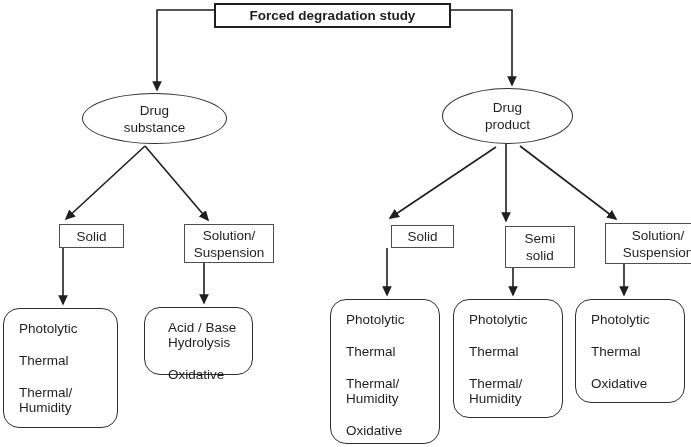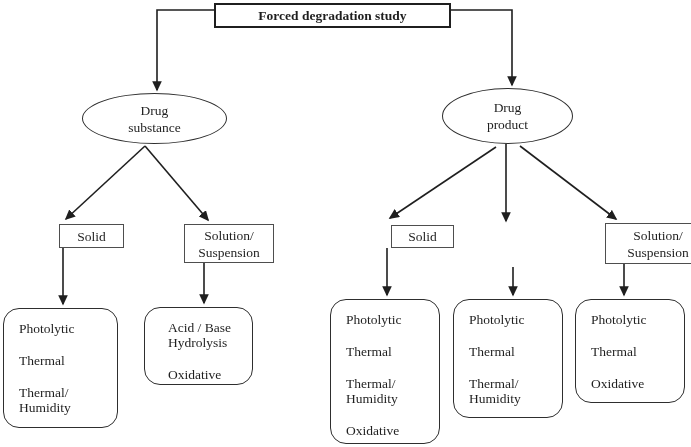--- a/index.html
+++ b/index.html
@@ -1,20 +1,20 @@
 <!DOCTYPE html>
 <html style="--ink: #1f1f1f; --bg: #ffffff;"><head>
 <meta charset="utf-8">
 <style>
   :root { --ink:#1f1f1f; --bg:#ffffff; }
   html,body { margin:0; padding:0; background:#fff; }
   .canvas {
     position:relative; width:691px; height:447px;
     background:var(--bg); color:var(--ink);
-    font-family:Liberation Serif, serif; overflow:hidden;
+    font-family:Liberation Sans, sans-serif; overflow:hidden;
   }
   .wires { position:absolute; left:0; top:0; }
   .wires polyline, .wires line { fill:none; stroke:var(--ink); stroke-width:1.6; }
   .arrow-head { fill:var(--ink); }
 
   .node {
     position:absolute; box-sizing:border-box;
     display:flex; align-items:center; justify-content:center;
     text-align:center; font-size:13.5px; line-height:17px;
     white-space:pre-line; background:var(--bg);
@@ -31,21 +31,21 @@
   .cat.dp-sol   { left:574px; top:223px; width:106px; height:41px; }
 
   .tests {
     position:absolute; box-sizing:border-box;
     border:1.6px solid #2e2e2e; border-radius:16px;
     font-size:13.5px; line-height:15px;
     padding:12px 4px 0 15px; background:var(--bg);
   }
   .tests .item { margin:0 0 17px 0; white-space:pre-line; }
   .t1 { left:3px;   top:308px; width:115px; height:120px; }
-  .t2 { left:144px; top:307px; width:109px; height:78px; padding-left:23px; }
+  .t2 { left:144px; top:307px; width:109px; height:68px; padding-left:23px; }
   .t3 { left:330px; top:299px; width:110px; height:145px; }
   .t4 { left:453px; top:299px; width:110px; height:119px; }
   .t5 { left:575px; top:299px; width:110px; height:104px; }
 </style>
 </head>
 <body>
 
 <div class="canvas">
 
   <svg class="wires" width="691" height="447" viewBox="0 0 691 447">
@@ -72,20 +72,22 @@
 
   <div class="node oval ds">Drug
 substance</div>
   <div class="node oval dp">Drug
 product</div>
 
   <div class="node cat ds-solid">Solid</div>
   <div class="node cat ds-sol">Solution/
 Suspension</div>
   <div class="node cat dp-solid">Solid</div>
+  <div class="node cat dp-semi">Semi
+solid</div>
   <div class="node cat dp-sol">Solution/
 Suspension</div>
 
   <div class="tests t1">
     <div class="item">Photolytic</div>
     <div class="item">Thermal</div>
     <div class="item">Thermal/
 Humidity</div>
   </div>
 

